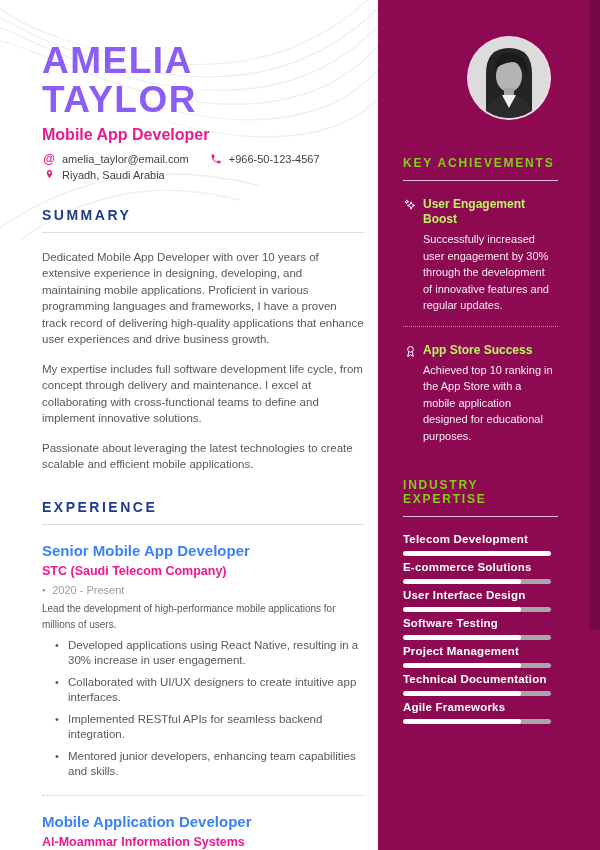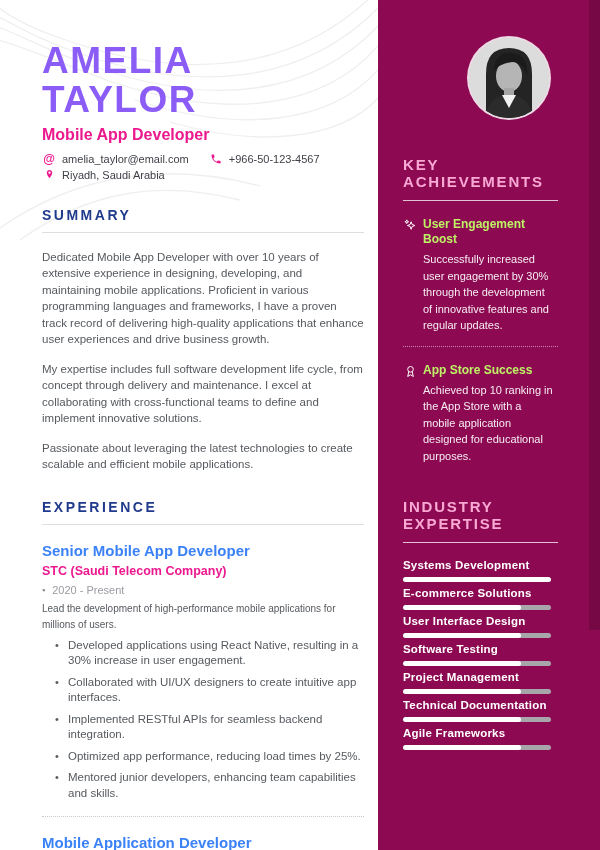--- a/index.html
+++ b/index.html
@@ -69,21 +69,21 @@
     background:rgba(0,0,0,0.16);
   }
   .photo-wrap{
     position:relative;width:80px;height:80px;margin-left:66px;
     border-radius:50%;overflow:hidden;box-shadow:0 0 0 2px rgba(255,255,255,0.85);
     background:#dcdcdc;
   }
   .photo-wrap svg{display:block;width:80px;height:80px;}
 
   .sb-section{margin-top:38px;position:relative;z-index:1;}
-  .sb-heading{font-size:15px;font-weight:bold;letter-spacing:1.8px;color:#f9a8d4;}
+  .sb-heading{font-size:12px;font-weight:bold;letter-spacing:1.8px;color:#84cc16;}
   .sb-divider{border:none;border-top:1px solid rgba(255,255,255,0.75);margin:10px 0 0 0;width:155px;}
 
   .ach-item{display:flex;margin-top:16px;}
   .ach-icon{width:20px;flex:0 0 20px;padding-top:1px;}
   .ach-icon svg{display:block;}
   .ach-body{flex:1;}
   .ach-title{font-size:12px;font-weight:bold;color:#bef264;line-height:15px;}
   .ach-text{margin-top:4px;font-size:11px;line-height:16.5px;color:rgba(255,255,255,0.92);}
   .ach-sep{border:none;border-top:1px dotted rgba(255,255,255,0.5);margin:12px 0 0 0;width:155px;}
 
@@ -164,21 +164,20 @@
               <div class="job-company">STC (Saudi Telecom Company)</div>
               <div class="job-period">
                 <span class="sq">▪</span>
                 <span>2020 - Present</span>
               </div>
               <div class="job-desc">Lead the development of high-performance mobile applications for millions of users.</div>
               <ul class="job-bullets">
                 <li>Developed applications using React Native, resulting in a 30% increase in user engagement.</li>
                 <li>Collaborated with UI/UX designers to create intuitive app interfaces.</li>
                 <li>Implemented RESTful APIs for seamless backend integration.</li>
-                <li>Optimized app performance, reducing load times by 25%.</li>
                 <li>Mentored junior developers, enhancing team capabilities and skills.</li>
               </ul>
             </div>
             <hr class="jobs-divider">
             <div class="job">
               <div class="job-title">Mobile Application Developer</div>
               <div class="job-company">Al-Moammar Information Systems</div>
               <div class="job-period">
                 <span class="sq">▪</span>
                 <span>2015 - 2020</span>
@@ -235,21 +234,21 @@
             </div>
           </div>
         </div>
     </div>
 
     <div class="sb-section" style="margin-top:34px;">
       <div class="sb-heading">INDUSTRY EXPERTISE</div>
       <hr class="sb-divider">
       <div class="skills">
           <div class="skill">
-            <div class="skill-label">Systems Development</div>
+            <div class="skill-label">Telecom Development</div>
             <div class="skill-bar">
               <div class="skill-fill" style="width: 100%;"></div>
             </div>
           </div>
           <div class="skill">
             <div class="skill-label">E-commerce Solutions</div>
             <div class="skill-bar">
               <div class="skill-fill" style="width: 80%;"></div>
             </div>
           </div>

